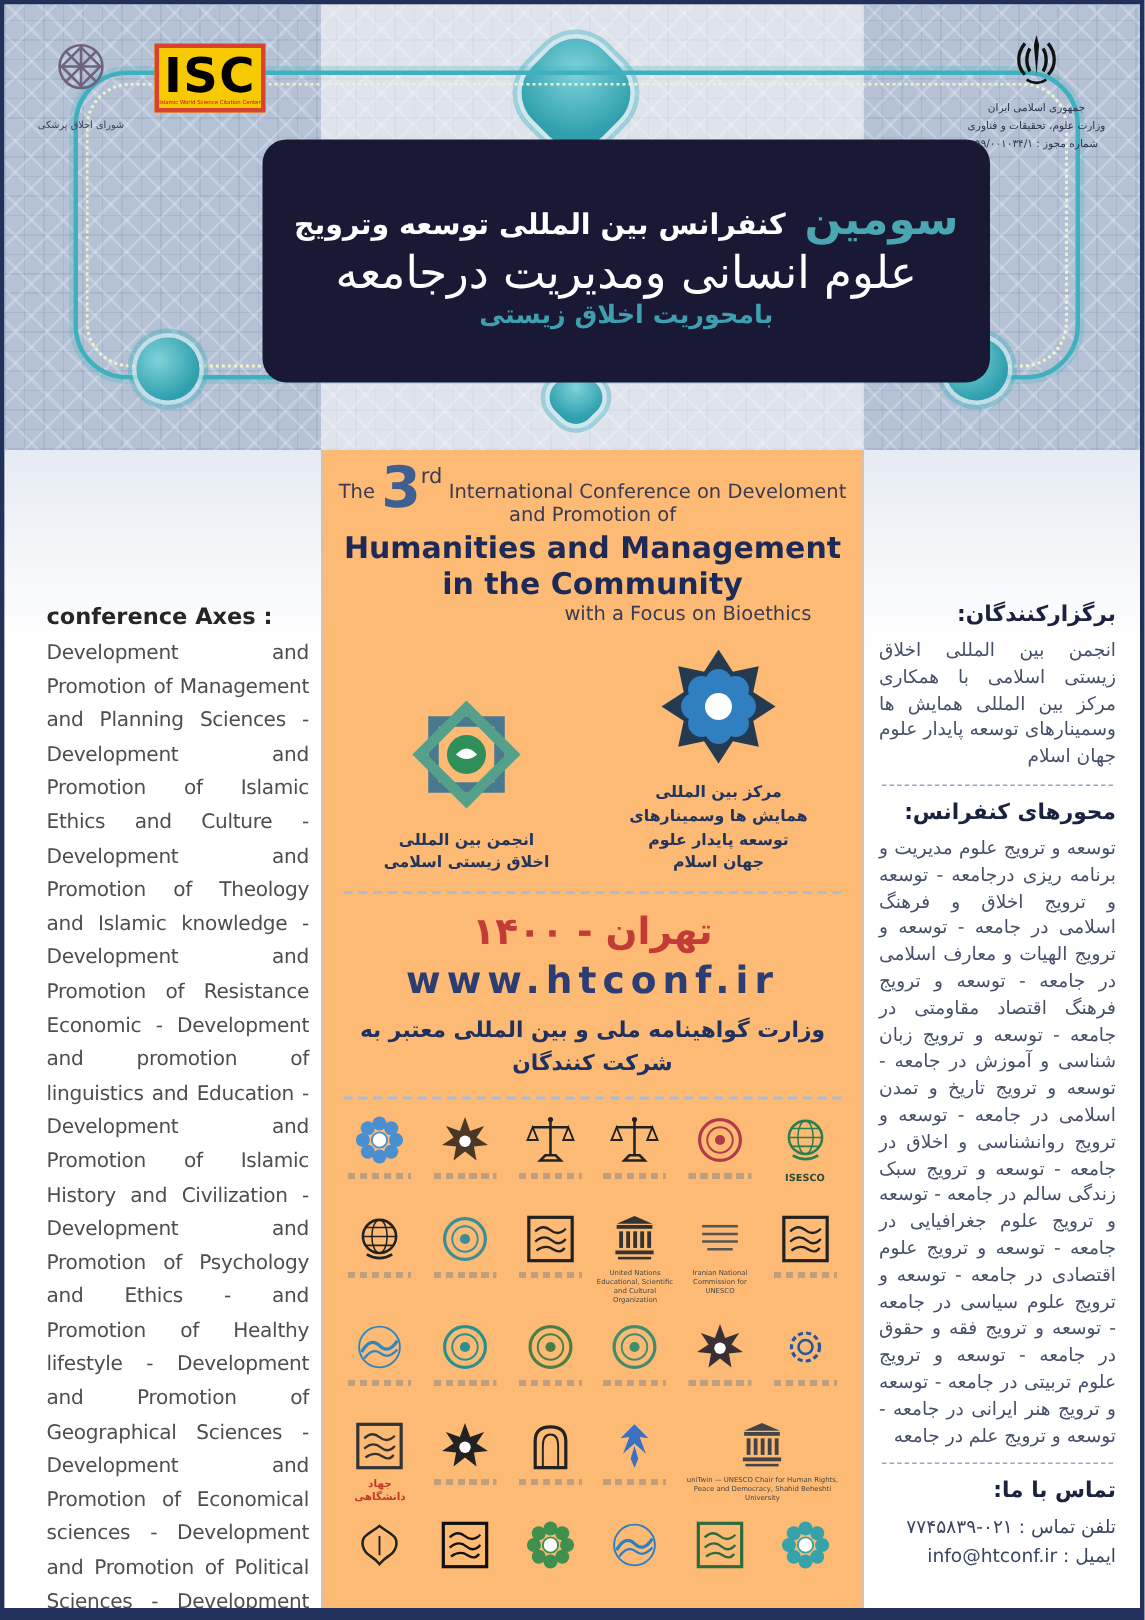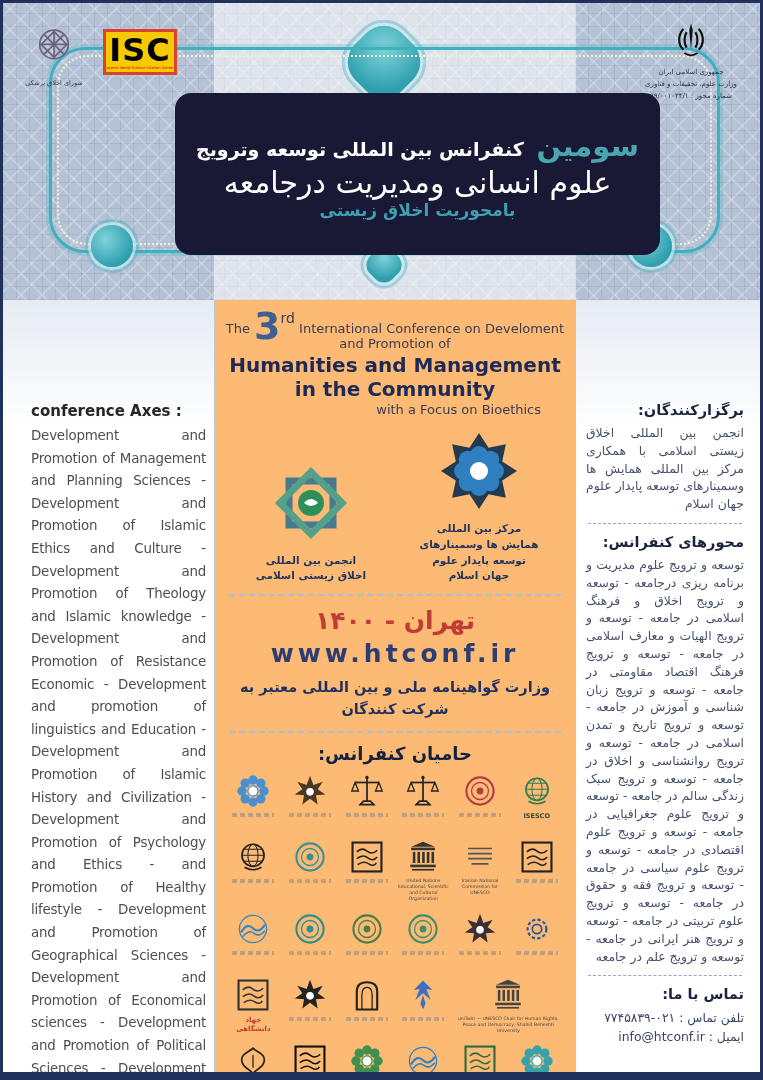--- a/index.html
+++ b/index.html
@@ -317,21 +317,20 @@
 
       <div class="city" dir="rtl">تهران - ۱۴۰۰</div>
       <div class="site">www.htconf.ir</div>
       <div class="cert" dir="rtl">
         <div>وزارت گواهینامه ملی و بین المللی معتبر به</div>
         <div>شرکت کنندگان</div>
       </div>
 
       <div class="dash"></div>
 
-      <div class="sph" dir="rtl">حامیان کنفرانس:</div>
       <div class="grid">
           <div class="sp">
             <svg class="spi" style="color:#4a8fd0">
               <use href="#flower8"></use>
             </svg>
             <div class="spq"></div>
           </div>
           <div class="sp">
             <svg class="spi" style="color:#4a3726">
               <use href="#star8"></use>

